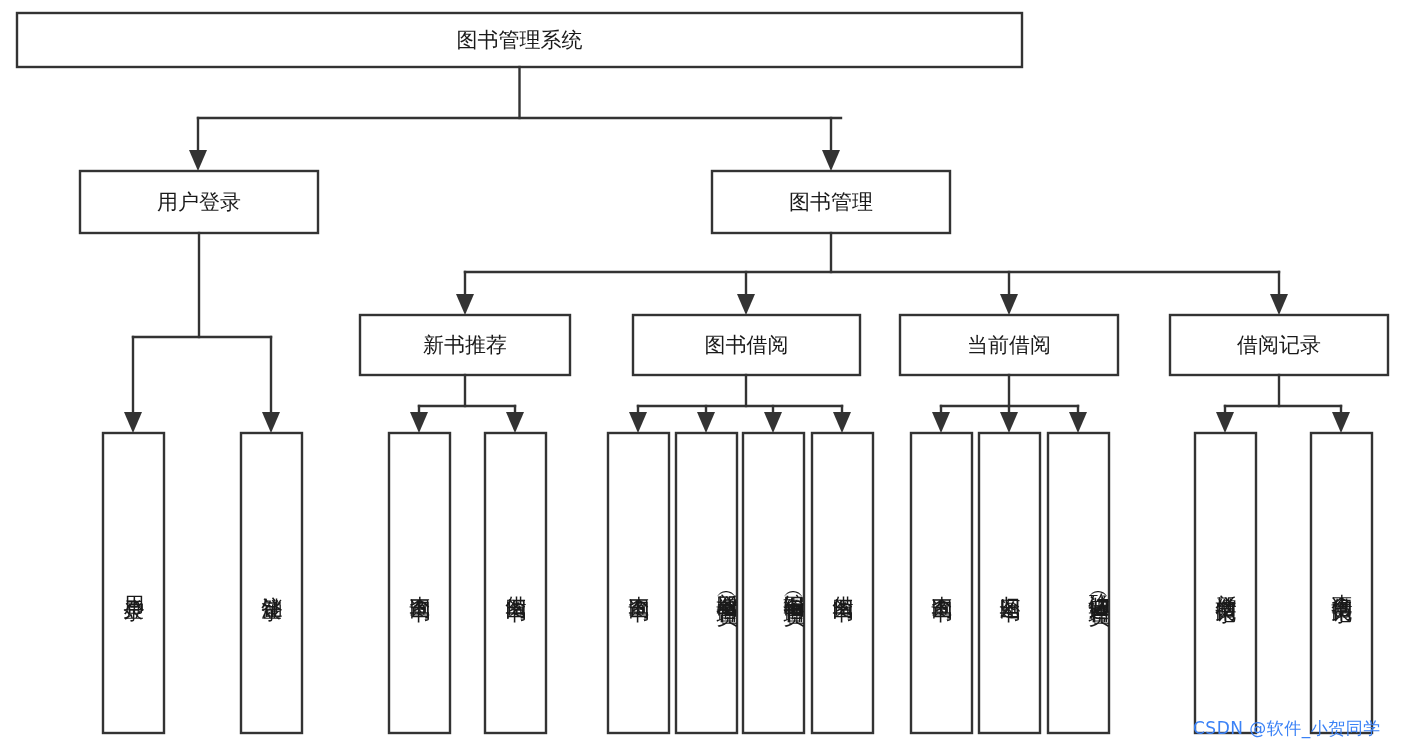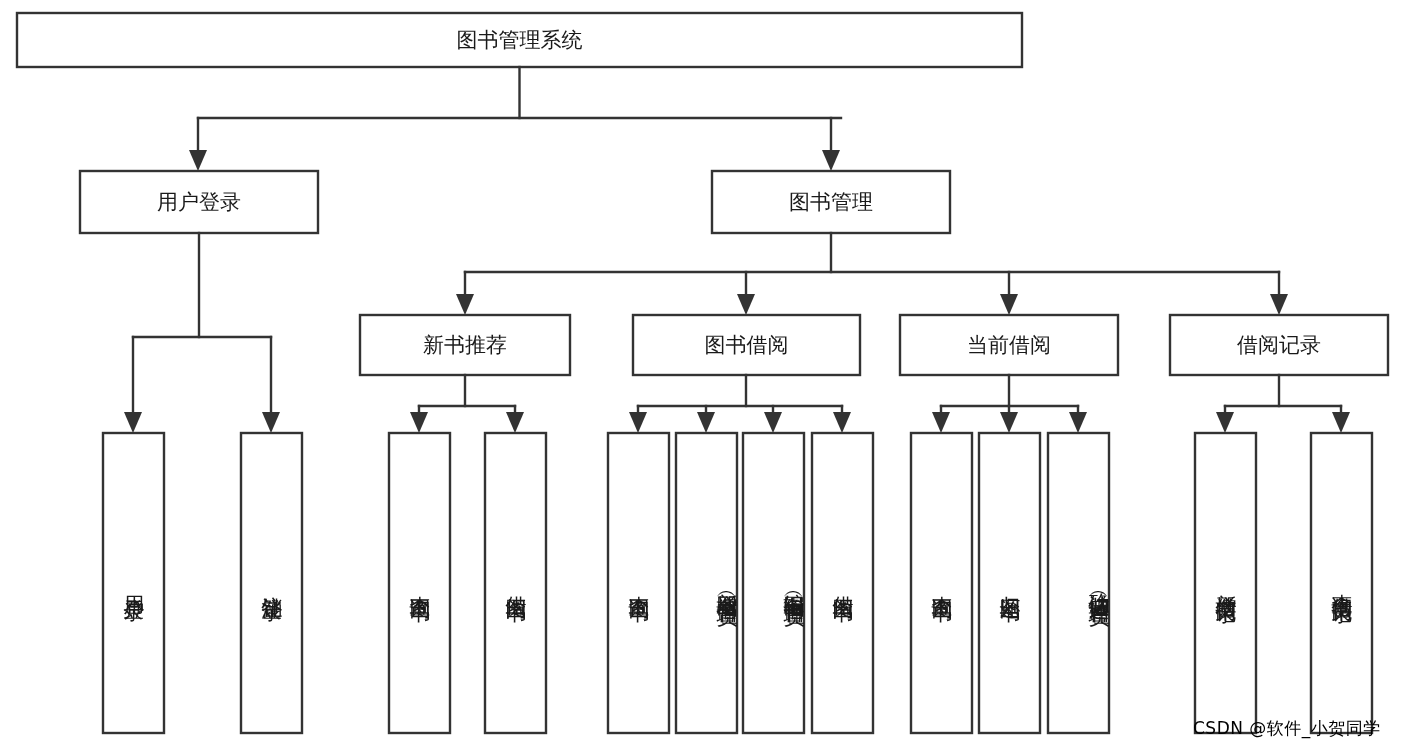--- a/index.html
+++ b/index.html
@@ -57,21 +57,21 @@
     text-orientation: upright;
     letter-spacing: 2px;
     line-height: 1;
     white-space: nowrap;
     pointer-events: none;
   }
   .watermark {
     position: absolute;
     font-family: "DejaVu Sans", "Liberation Sans", sans-serif;
     font-size: 17px;
-    color: #000000;
+    color: #3b82f6;
     white-space: nowrap;
     letter-spacing: 0.5px;
   }
 </style>
 </head>
 <body>
 
 <div id="diagram-root">
 
   <svg class="diagram" viewBox="0 0 1405 747">

